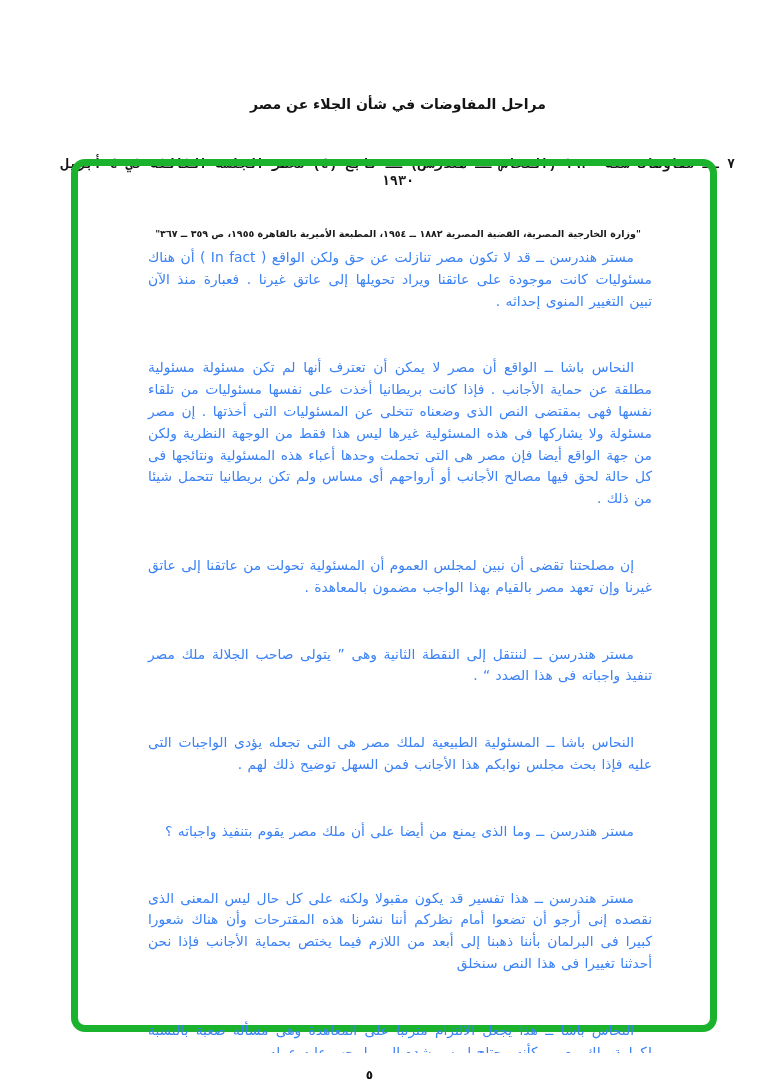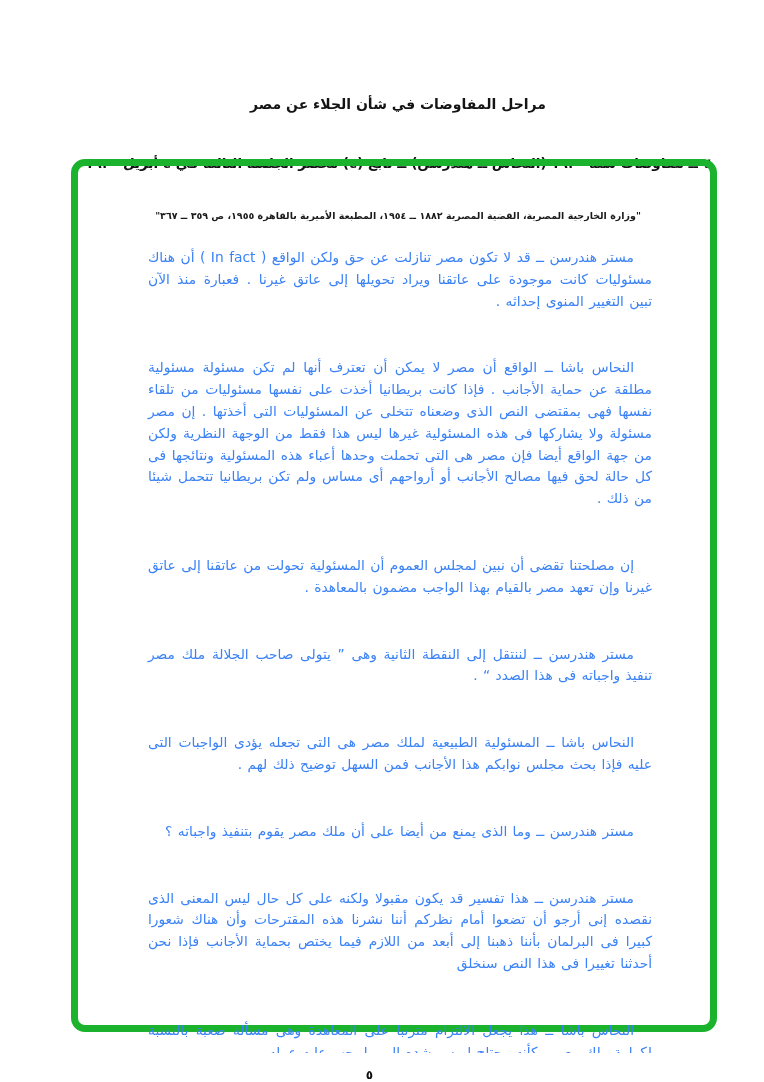--- a/index.html
+++ b/index.html
@@ -4,21 +4,21 @@
 <style>
   * { margin: 0; padding: 16px; box-sizing: border-box; }
   html, body { width: 764px; height: 1082px; background: #ffffff; overflow: hidden; }
   body { font-family: "DejaVu Sans", sans-serif; color: #1b1b1b; position: relative; }
 
   .page { position: absolute; inset: 0; background: #ffffff; }
 
   
   .doc-header { position: absolute; top: 48px; left: 0; right: 0; text-align: center; direction: rtl; color: #141414; }
   .doc-title    { font-size: 14px; font-weight: bold; letter-spacing: 0; }
-  .doc-subtitle { font-size: 13.5px; font-weight: bold; margin-top: 11px; }
+  .doc-subtitle { font-size: 13.5px; font-weight: bold; margin-top: 11px; font-family: Liberation Mono, monospace; }
   .doc-source   { font-size: 9.5px; font-weight: bold; margin-top: 7px; color: #1a1a1a; }
 
   
   .annotation-box {
     position: absolute; left: 55px; top: 143px;
     width: 646px; height: 873px;
     border: 7px solid var(--accent, #1bb32e);
     border-radius: 14px;
     background: transparent;
   }

